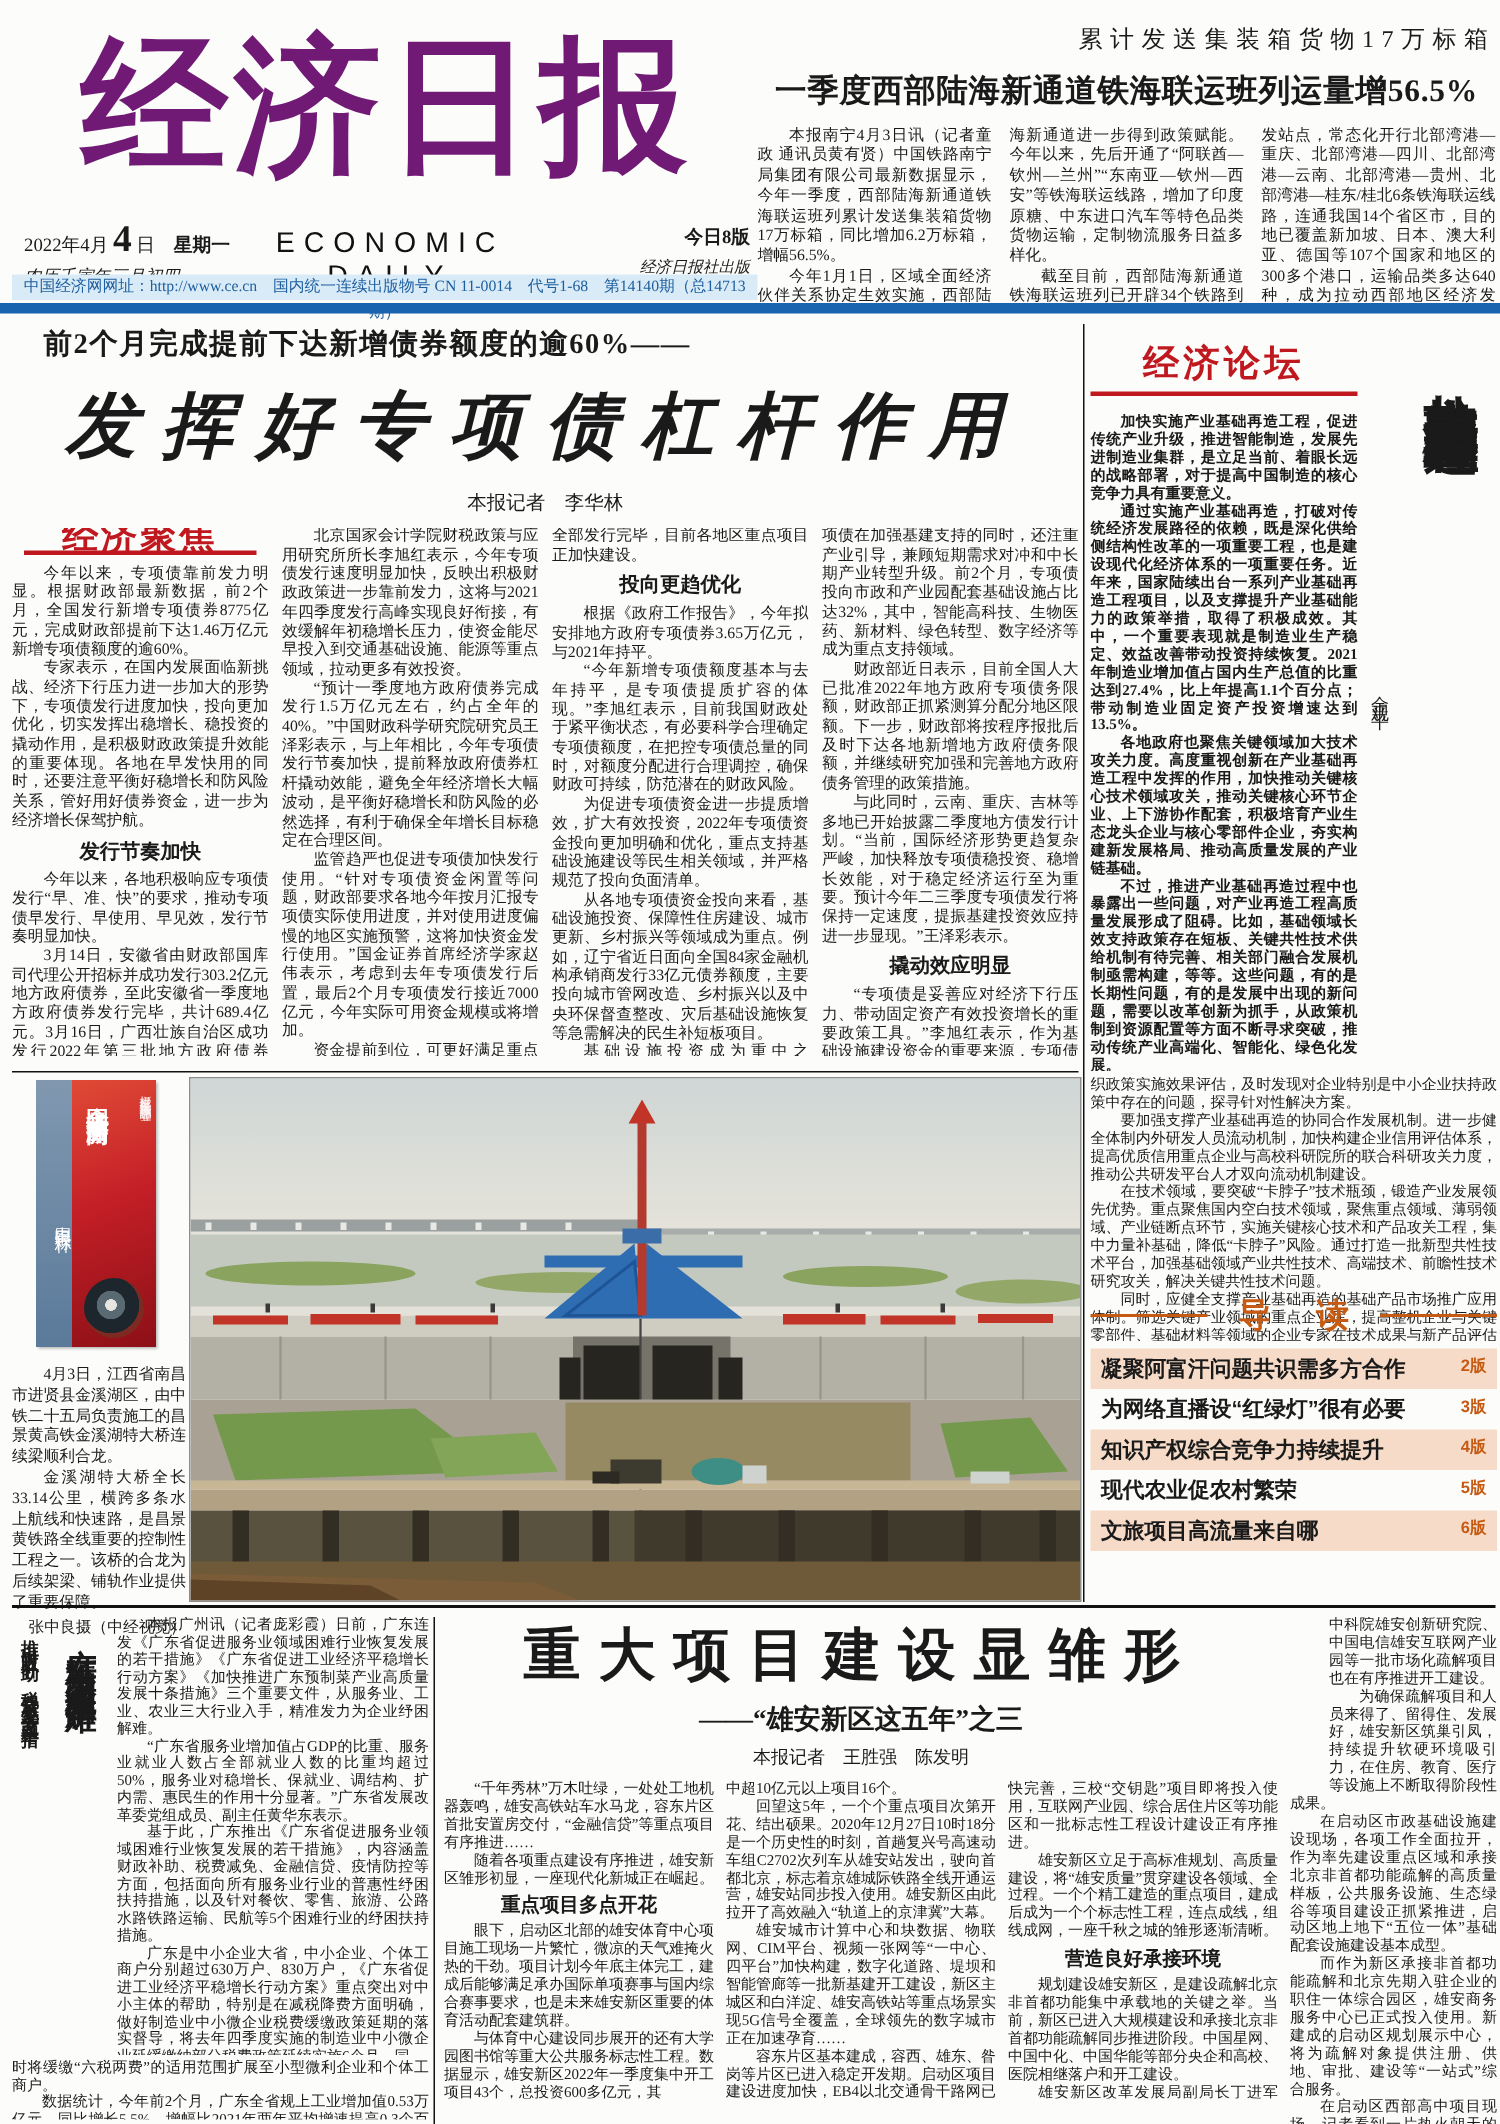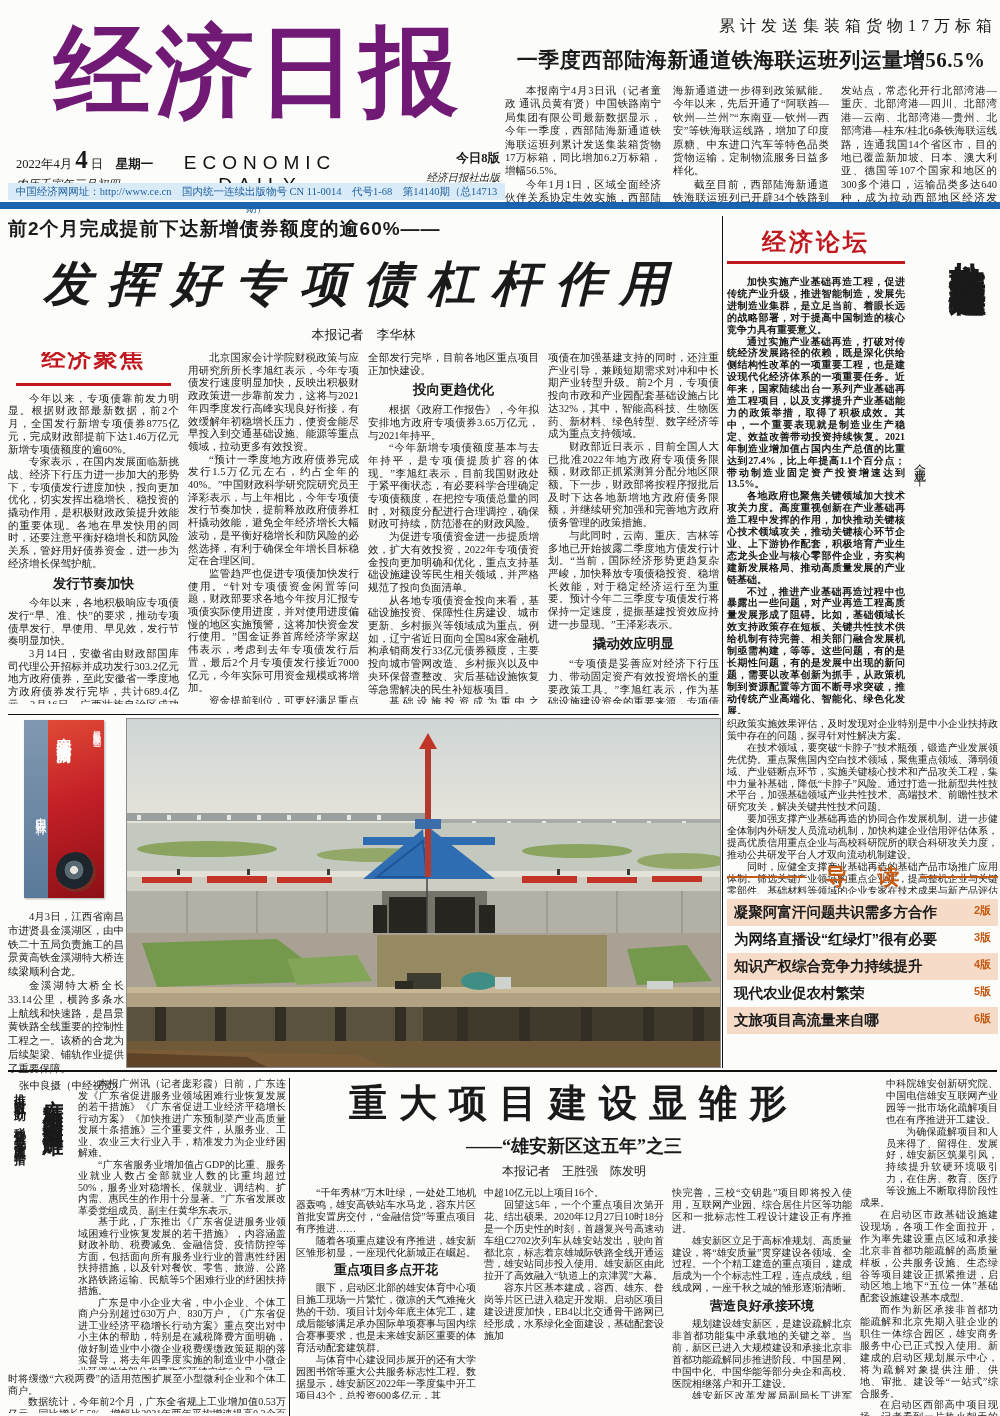--- a/index.html
+++ b/index.html
@@ -1,21 +1,21 @@
 <!DOCTYPE html>
 <html><head>
 <meta charset="utf-8">
 <style>
   html,body{margin:0;padding:0;}
   body{width:1000px;height:1416px;position:relative;background:#fcfcfa;color:#1a1a1a;
        font-family:"Liberation Serif", serif;overflow:hidden;}
   .abs{position:absolute;}
   p{margin:0;text-indent:2em;text-align:justify;}
   p.cont{text-indent:0;}
-  .sans{font-family:Liberation Sans, sans-serif;}
+  .sans{font-family:Liberation Serif, serif;margin-left:21px;}
   .vert{writing-mode:vertical-rl;text-orientation:upright;}
 
   
   .logo{left:48px;top:2px;width:420px;font-size:98px;line-height:140px;font-weight:bold;
         color:#701a75;letter-spacing:4px;text-align:center;}
   .date-block{left:16px;top:146px;width:180px;font-size:12.5px;}
   .date-big{font-size:25px;font-weight:bold;padding:0 3px;}
   .lunar{font-style:italic;font-size:11.5px;margin-top:3px;}
   .eng{left:150px;top:152px;width:220px;text-align:center;font-size:19px;letter-spacing:6px;
        font-family:"Liberation Sans", sans-serif;color:#111;}
@@ -35,21 +35,21 @@
   
   .lead{left:8px;top:216px;width:711px;}
   .lead-kicker{font-size:19px;font-weight:bold;letter-spacing:1px;}
   .lead-headline{text-align:center;font-size:48px;font-weight:900;letter-spacing:16px;
                  margin-top:10px;font-family:"Liberation Sans", sans-serif;font-style:italic;}
   .lead-byline{text-align:center;font-size:13px;margin:10px 0 8px;}
   .lead-cols{display:flex;gap:9px;height:352px;}
   .lead-col{width:171px;font-size:10.5px;line-height:12.7px;overflow:hidden;}
   .badge{color:#c0181f;font-family:"Liberation Sans", sans-serif;font-weight:bold;font-size:24px;
          text-align:center;letter-spacing:2px;border-bottom:3px solid #c0181f;
-         margin:0 8px 7px;padding-bottom:18px;}
+         margin:0 8px 7px;padding-bottom:2px;}
   .subhead{text-align:center;font-weight:bold;font-size:13.5px;margin:7px 0;
            font-family:"Liberation Sans", sans-serif;}
   .midrule{left:8px;top:714px;width:711px;height:1px;background:#111;}
 
   
   .photo-sec{left:8px;top:718px;width:711px;height:350px;}
   .banner{left:16px;top:2px;width:80px;height:178px;display:flex;overflow:hidden;
           box-shadow:1px 1px 2px rgba(0,0,0,.3);}
   .banner-cup{width:24px;background:linear-gradient(#7d94ad,#5a7априори);background:linear-gradient(#8198b0,#5a7a9a);
           color:#fff;font-size:11px;letter-spacing:2px;text-align:center;padding-top:8px;}
@@ -321,22 +321,22 @@
     <p>加快实施产业基础再造工程，促进传统产业升级，推进智能制造，发展先进制造业集群，是立足当前、着眼长远的战略部署，对于提高中国制造的核心竞争力具有重要意义。</p>
     <p>通过实施产业基础再造，打破对传统经济发展路径的依赖，既是深化供给侧结构性改革的一项重要工程，也是建设现代化经济体系的一项重要任务。近年来，国家陆续出台一系列产业基础再造工程项目，以及支撑提升产业基础能力的政策举措，取得了积极成效。其中，一个重要表现就是制造业生产稳定、效益改善带动投资持续恢复。2021年制造业增加值占国内生产总值的比重达到27.4%，比上年提高1.1个百分点；带动制造业固定资产投资增速达到13.5%。</p>
     <p>各地政府也聚焦关键领域加大技术攻关力度。高度重视创新在产业基础再造工程中发挥的作用，加快推动关键核心技术领域攻关，推动关键核心环节企业、上下游协作配套，积极培育产业生态龙头企业与核心零部件企业，夯实构建新发展格局、推动高质量发展的产业链基础。</p>
     <p>不过，推进产业基础再造过程中也暴露出一些问题，对产业再造工程高质量发展形成了阻碍。比如，基础领域长效支持政策存在短板、关键共性技术供给机制有待完善、相关部门融合发展机制亟需构建，等等。这些问题，有的是长期性问题，有的是发展中出现的新问题，需要以改革创新为抓手，从政策机制到资源配置等方面不断寻求突破，推动传统产业高端化、智能化、绿色化发展。</p>
 
   </div>
   <div class="abs forum-author vert">金观平</div>
   <div class="abs forum-vhead vert">扎实推进产业基础再造工程</div>
   <div class="abs forum-wide">
     <p class="cont">织政策实施效果评估，及时发现对企业特别是中小企业扶持政策中存在的问题，探寻针对性解决方案。</p>
+    <p>要加强支撑产业基础再造的协同合作发展机制。进一步健全体制内外研发人员流动机制，加快构建企业信用评估体系，提高优质信用重点企业与高校科研院所的联合科研攻关力度，推动公共研发平台人才双向流动机制建设。</p>
     <p>在技术领域，要突破“卡脖子”技术瓶颈，锻造产业发展领先优势。重点聚焦国内空白技术领域，聚焦重点领域、薄弱领域、产业链断点环节，实施关键核心技术和产品攻关工程，集中力量补基础，降低“卡脖子”风险。通过打造一批新型共性技术平台，加强基础领域产业共性技术、高端技术、前瞻性技术研究攻关，解决关键共性技术问题。</p>
-    <p>要加强支撑产业基础再造的协同合作发展机制。进一步健全体制内外研发人员流动机制，加快构建企业信用评估体系，提高优质信用重点企业与高校科研院所的联合科研攻关力度，推动公共研发平台人才双向流动机制建设。</p>
     <p>同时，应健全支撑产业基础再造的基础产品市场推广应用体制。筛选关键产业领域的重点企业库，提高整机企业与关键零部件、基础材料等领域的企业专家在技术成果与新产品评估中的话语权，调动上下游企业参与前置研究的积极性，提高供需匹配度。</p>
   </div>
   <div class="abs daodu">
     <div class="daodu-head">
       <div class="daodu-line"></div>
       <div class="daodu-title">导 读</div>
       <div class="daodu-line"></div>
     </div>
     <div class="daodu-item hl">
       <span>凝聚阿富汗问题共识需多方合作</span>
@@ -391,20 +391,21 @@
       <div class="xa-col">
         <p>“千年秀林”万木吐绿，一处处工地机器轰鸣，雄安高铁站车水马龙，容东片区首批安置房交付，“金融信贷”等重点项目有序推进……</p>
         <p>随着各项重点建设有序推进，雄安新区雏形初显，一座现代化新城正在崛起。</p>
         <div class="xa-sub">重点项目多点开花</div>
         <p>眼下，启动区北部的雄安体育中心项目施工现场一片繁忙，微凉的天气难掩火热的干劲。项目计划今年底主体完工，建成后能够满足承办国际单项赛事与国内综合赛事要求，也是未来雄安新区重要的体育活动配套建筑群。</p>
         <p>与体育中心建设同步展开的还有大学园图书馆等重大公共服务标志性工程。数据显示，雄安新区2022年一季度集中开工项目43个，总投资600多亿元，其</p>
       </div>
       <div class="xa-col">
         <p class="cont">中超10亿元以上项目16个。</p>
         <p>回望这5年，一个个重点项目次第开花、结出硕果。2020年12月27日10时18分是一个历史性的时刻，首趟复兴号高速动车组C2702次列车从雄安站发出，驶向首都北京，标志着京雄城际铁路全线开通运营，雄安站同步投入使用。雄安新区由此拉开了高效融入“轨道上的京津冀”大幕。</p>
+        <p>雄安城市计算中心和块数据、物联网、CIM平台、视频一张网等“一中心、四平台”加快构建，数字化道路、堤坝和智能管廊等一批新基建开工建设，新区主城区和白洋淀、雄安高铁站等重点场景实现5G信号全覆盖，全球领先的数字城市正在加速孕育……</p>
         <p>容东片区基本建成，容西、雄东、昝岗等片区已进入稳定开发期。启动区项目建设进度加快，EB4以北交通骨干路网已经形成，水系绿化全面建设，基础配套设施加</p>
       </div>
       <div class="xa-col">
         <p class="cont">快完善，三校“交钥匙”项目即将投入使用，互联网产业园、综合居住片区等功能区和一批标志性工程设计建设正有序推进。</p>
         <p>雄安新区立足于高标准规划、高质量建设，将“雄安质量”贯穿建设各领域、全过程。一个个精工建造的重点项目，建成后成为一个个标志性工程，连点成线，组线成网，一座千秋之城的雏形逐渐清晰。</p>
         <div class="xa-sub">营造良好承接环境</div>
         <p>规划建设雄安新区，是建设疏解北京非首都功能集中承载地的关键之举。当前，新区已进入大规模建设和承接北京非首都功能疏解同步推进阶段。中国星网、中国中化、中国华能等部分央企和高校、医院相继落户和开工建设。</p>
         <p>雄安新区改革发展局副局长丁进军说，除了高校和医院疏解项目正抓紧推进，</p>
       </div>
     </div>

